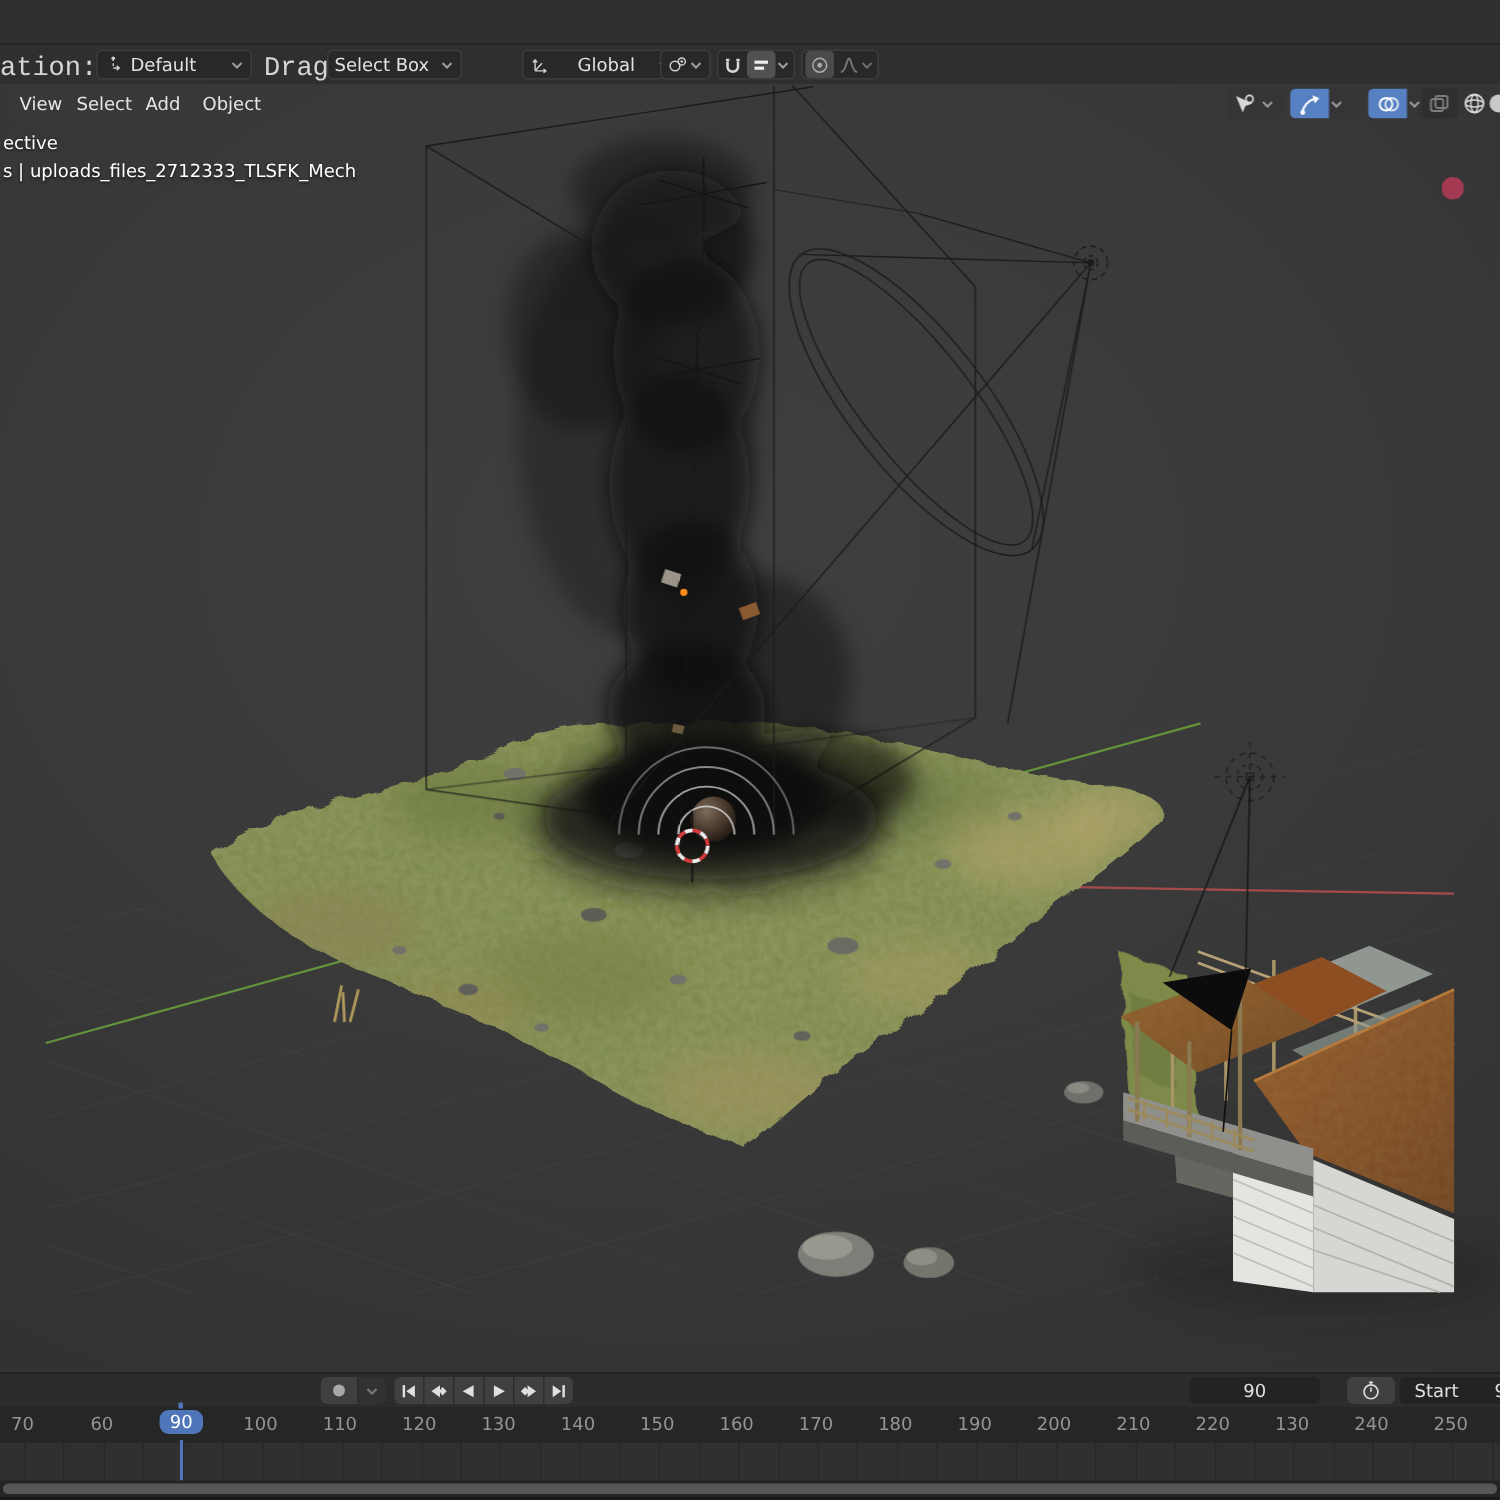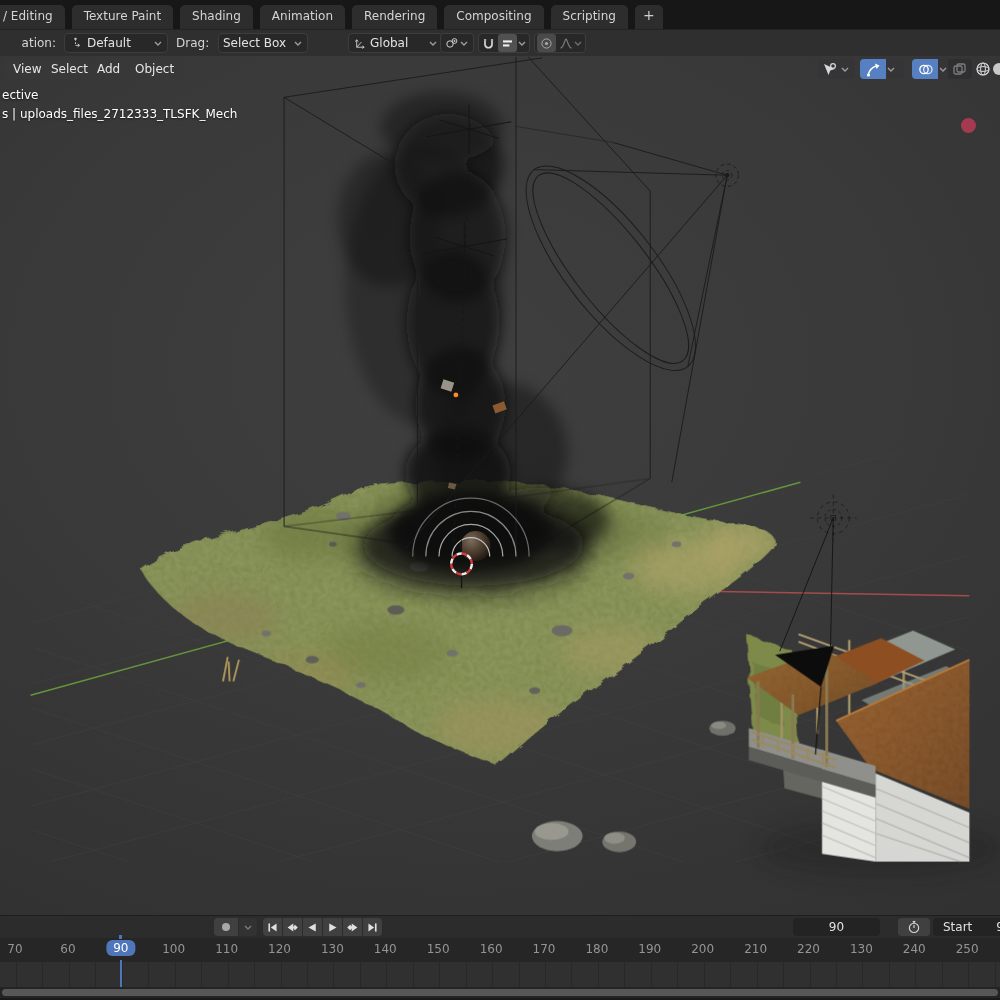--- a/index.html
+++ b/index.html
@@ -8,21 +8,21 @@
 
   
   #topbar{position:absolute;left:0;top:0;width:1000px;height:29px;background:#171717;display:flex;align-items:flex-end;}
   .wtab{height:24px;margin-right:7px;padding:4px 12px 0 12px;background:#2d2d2d;color:#d4d4d4;
         font-size:12px;border-radius:5px 5px 0 0;white-space:nowrap;}
   .wtab.cut{border-radius:0 5px 0 0;padding-left:3px;}
   .wtab.add{padding:2px 8px 0 8px;color:#cfcfcf;font-size:14px;}
 
   
   #toolhdr{position:absolute;left:0;top:29px;width:1000px;height:27px;background:#2f2f2f;border-top:1px solid #232323;}
-  .thlabel{position:absolute;top:6px;font-size:12px;color:#d6d6d6;}
+  .thlabel{position:absolute;top:6px;font-size:18px;color:#d6d6d6;font-family:Liberation Mono, monospace;}
   .dd{position:absolute;top:3px;height:20px;background:#282828;border:1px solid #3d3d3d;border-radius:4px;
       display:flex;align-items:center;padding:0 4px;color:#e2e2e2;font-size:12px;}
   .dd .grow{flex:1;}
   .chev{width:10px;height:10px;flex:none;}
   .tbtn{position:absolute;top:3px;height:20px;background:#282828;border:1px solid #3d3d3d;border-radius:4px;
         display:flex;align-items:center;justify-content:center;}
   .seg{display:flex;align-items:center;height:18px;}
 
   
   #viewport{position:absolute;left:0;top:56px;width:1000px;height:859px;overflow:hidden;
@@ -56,30 +56,20 @@
   #tl-scroll{position:absolute;left:0;top:72px;width:1000px;height:11px;background:#242424;}
   #tl-scrollbar{position:absolute;left:2px;top:2px;width:996px;height:7px;background:#575757;border-radius:4px;}
   #tl-bottom{position:absolute;left:0;top:83px;width:1000px;height:2px;background:#1a1a1a;}
   svg{display:block;}
 </style>
 </head>
 <body>
 
 <div id="app">
 
-  <div id="topbar">
-    <div class="wtab cut">/ Editing</div>
-    <div class="wtab">Texture Paint</div>
-    <div class="wtab">Shading</div>
-    <div class="wtab">Animation</div>
-    <div class="wtab">Rendering</div>
-    <div class="wtab">Compositing</div>
-    <div class="wtab">Scripting</div>
-    <div class="wtab add">+</div>
-  </div>
 
   <div id="toolhdr">
     <div class="thlabel" style="left:0;width:56px;text-align:right;">ation:</div>
 
     <div class="dd" style="left:64px;width:104px;">
       <svg class="chev" style="width:13px;height:13px;margin-right:5px;" viewBox="0 0 14 14">
         <path d="M7 2 v7" stroke="#cfcfcf" stroke-dasharray="2 1.6" fill="none"></path>
         <path d="M7 9 h4 M9.4 7.4 L11.4 9 9.4 10.6" stroke="#cfcfcf" fill="none"></path>
         <circle cx="7" cy="2" r="1.3" fill="#cfcfcf"></circle>
       </svg>
@@ -91,21 +81,21 @@
 
     <div class="thlabel" style="left:176px;">Drag:</div>
 
     <div class="dd" style="left:218px;width:90px;">
       <span class="grow">Select Box</span>
       <svg class="chev" viewBox="0 0 10 10">
           <path d="M2 4 L5 7 L8 4" stroke="#9d9d9d" fill="none" stroke-width="1.4"></path>
         </svg>
     </div>
 
-    <div class="dd" style="left:348px;width:95px;">
+    <div class="dd" style="left:348px;width:95px;gap:15px;">
       <svg class="chev" style="width:13px;height:13px;margin-right:4px;" viewBox="0 0 14 14">
         <path d="M4 11 L4 3 M4 11 L12 11 M4 3 L2.5 5 M4 3 L5.5 5 M12 11 L10 9.7 M12 11 L10 12.3 M4 11 L9 5.5" stroke="#cfcfcf" fill="none"></path>
       </svg>
       <span class="grow">Global</span>
       <svg class="chev" viewBox="0 0 10 10">
           <path d="M2 4 L5 7 L8 4" stroke="#9d9d9d" fill="none" stroke-width="1.4"></path>
         </svg>
     </div>
 
     <div class="tbtn" style="left:440px;width:34px;">

